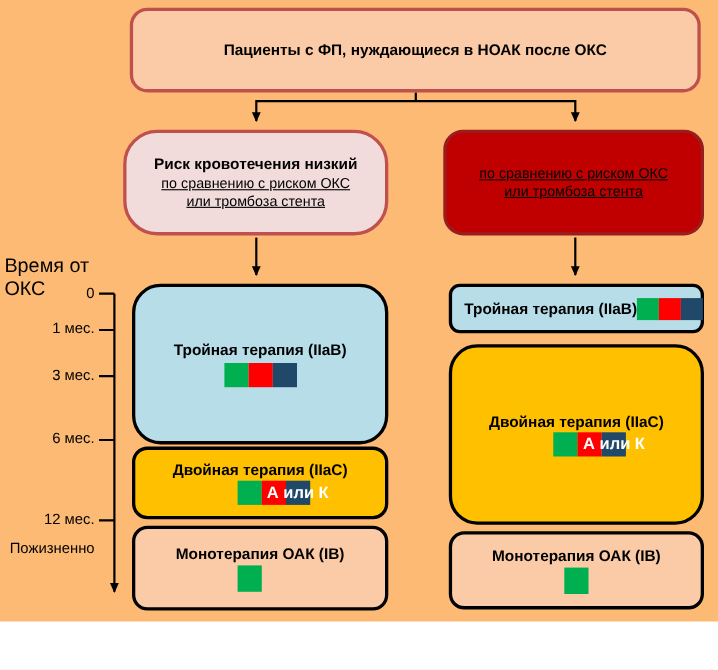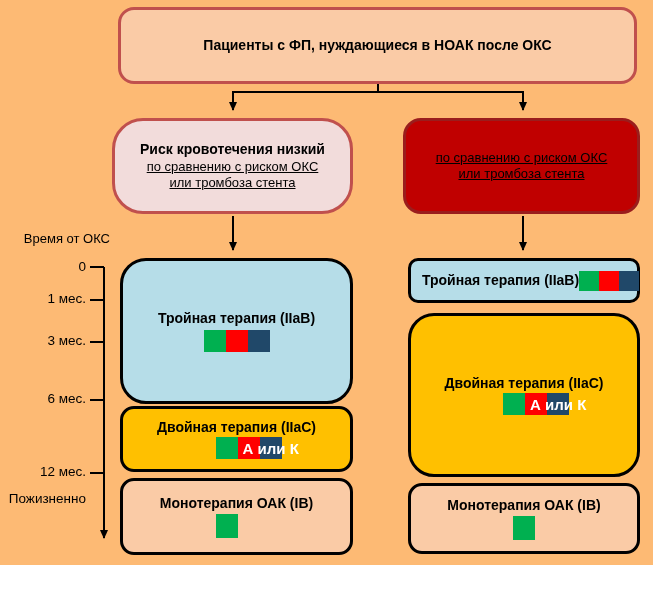--- a/index.html
+++ b/index.html
@@ -40,22 +40,22 @@
   .sq-row.small .sq{width:20px; height:20px;}
   .sq-row.small{margin-top:0;}
 
   .aok-wrap{position:relative; display:flex; margin-top:2px;margin-left:24px;}
   .aok-text{position:absolute; left:27px; top:50%; transform:translateY(-50%);
             color:#fff; font-weight:bold; font-size:15px; white-space:nowrap;}
 
   .mono-sq{width:22px; height:24px; background:#00B050; margin-top:3px;}
   #mono-left .mono-sq{transform:translateX(-10px);}
 
-  .axis-title{position:absolute; left:4px; top:231px; width:106px; text-align:right;
-              font-size:13px; color:#000; z-index:2;}
+  .axis-title{position:absolute; left:4px; top:231px; width:106px; text-align:left;
+              font-size:18px; color:#000; z-index:2;}
   .tick-label{position:absolute; right:567px; width:90px; text-align:right;
               font-size:13.5px; color:#000; z-index:2; white-space:nowrap;}
   #tick-0{top:259px;} #tick-1{top:291px;} #tick-3{top:333px;}
   #tick-6{top:391px;} #tick-12{top:464px;} #tick-life{top:491px;}
 
   .legend-swatch{position:absolute; top:575px; width:22px; height:22px; z-index:2;}
   #lg-green{left:28px;}
   #lg-red{left:155px; width:23px; height:23px;}
   #lg-navy{left:398px;}
   .legend-label{position:absolute; top:598px; font-size:14px; color:#000; z-index:2; white-space:nowrap;}

